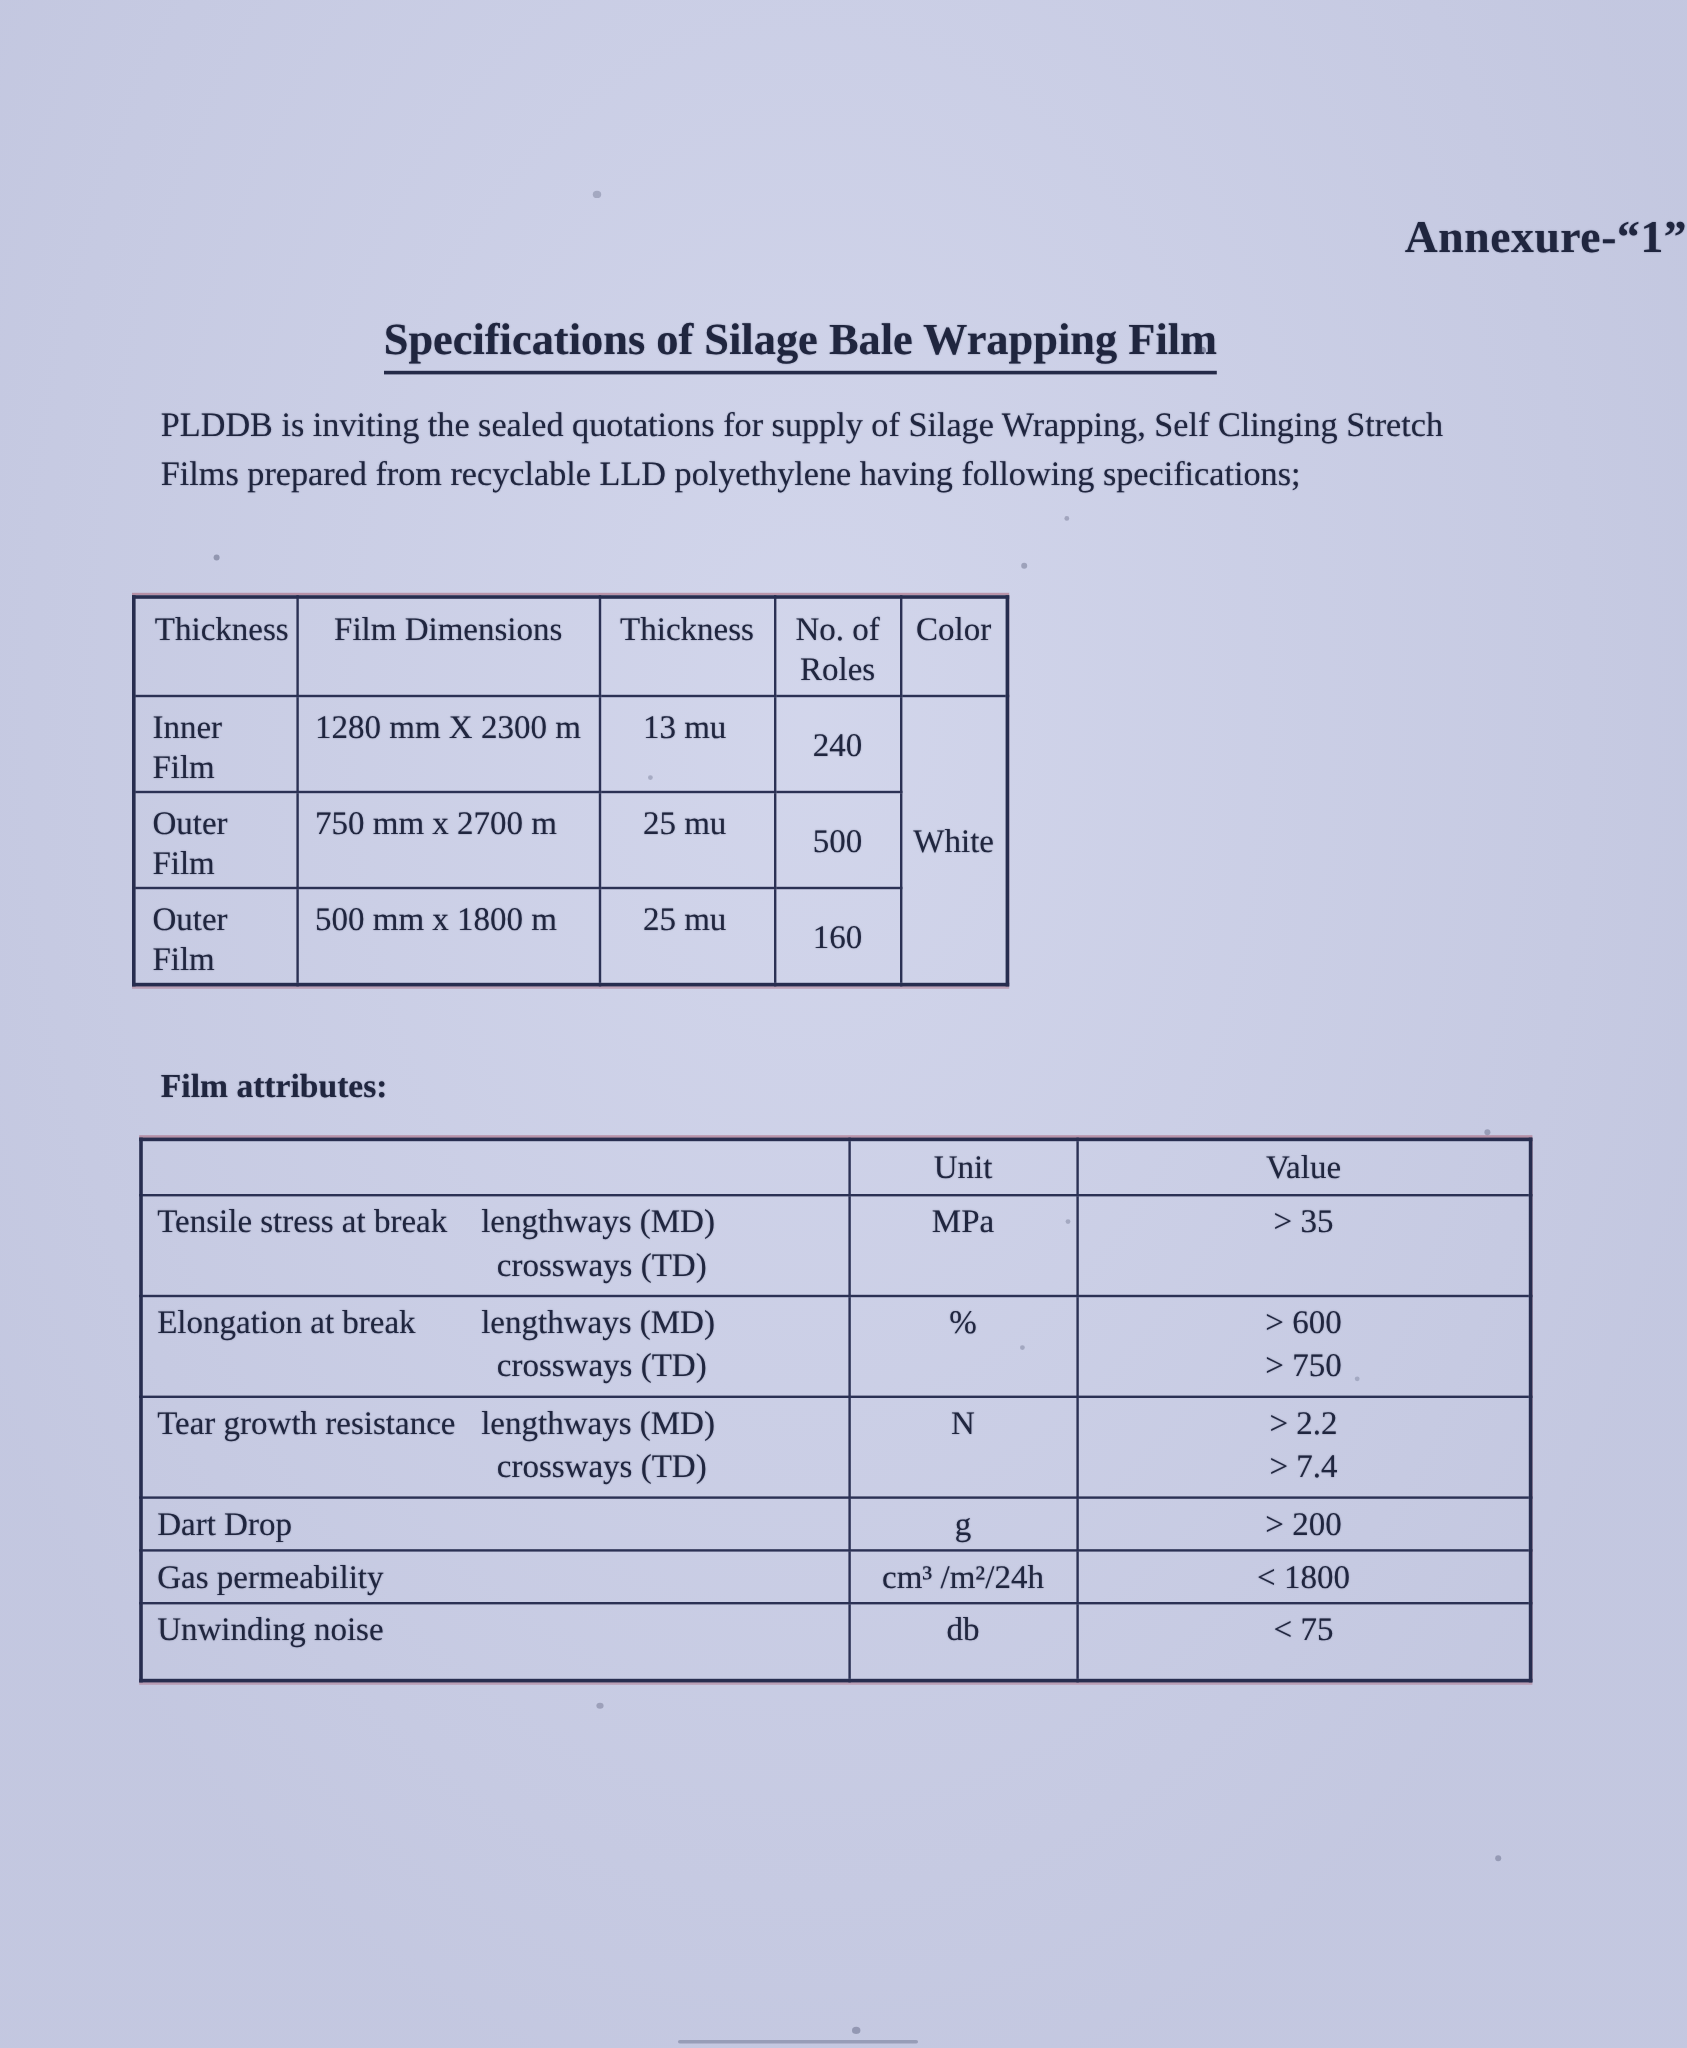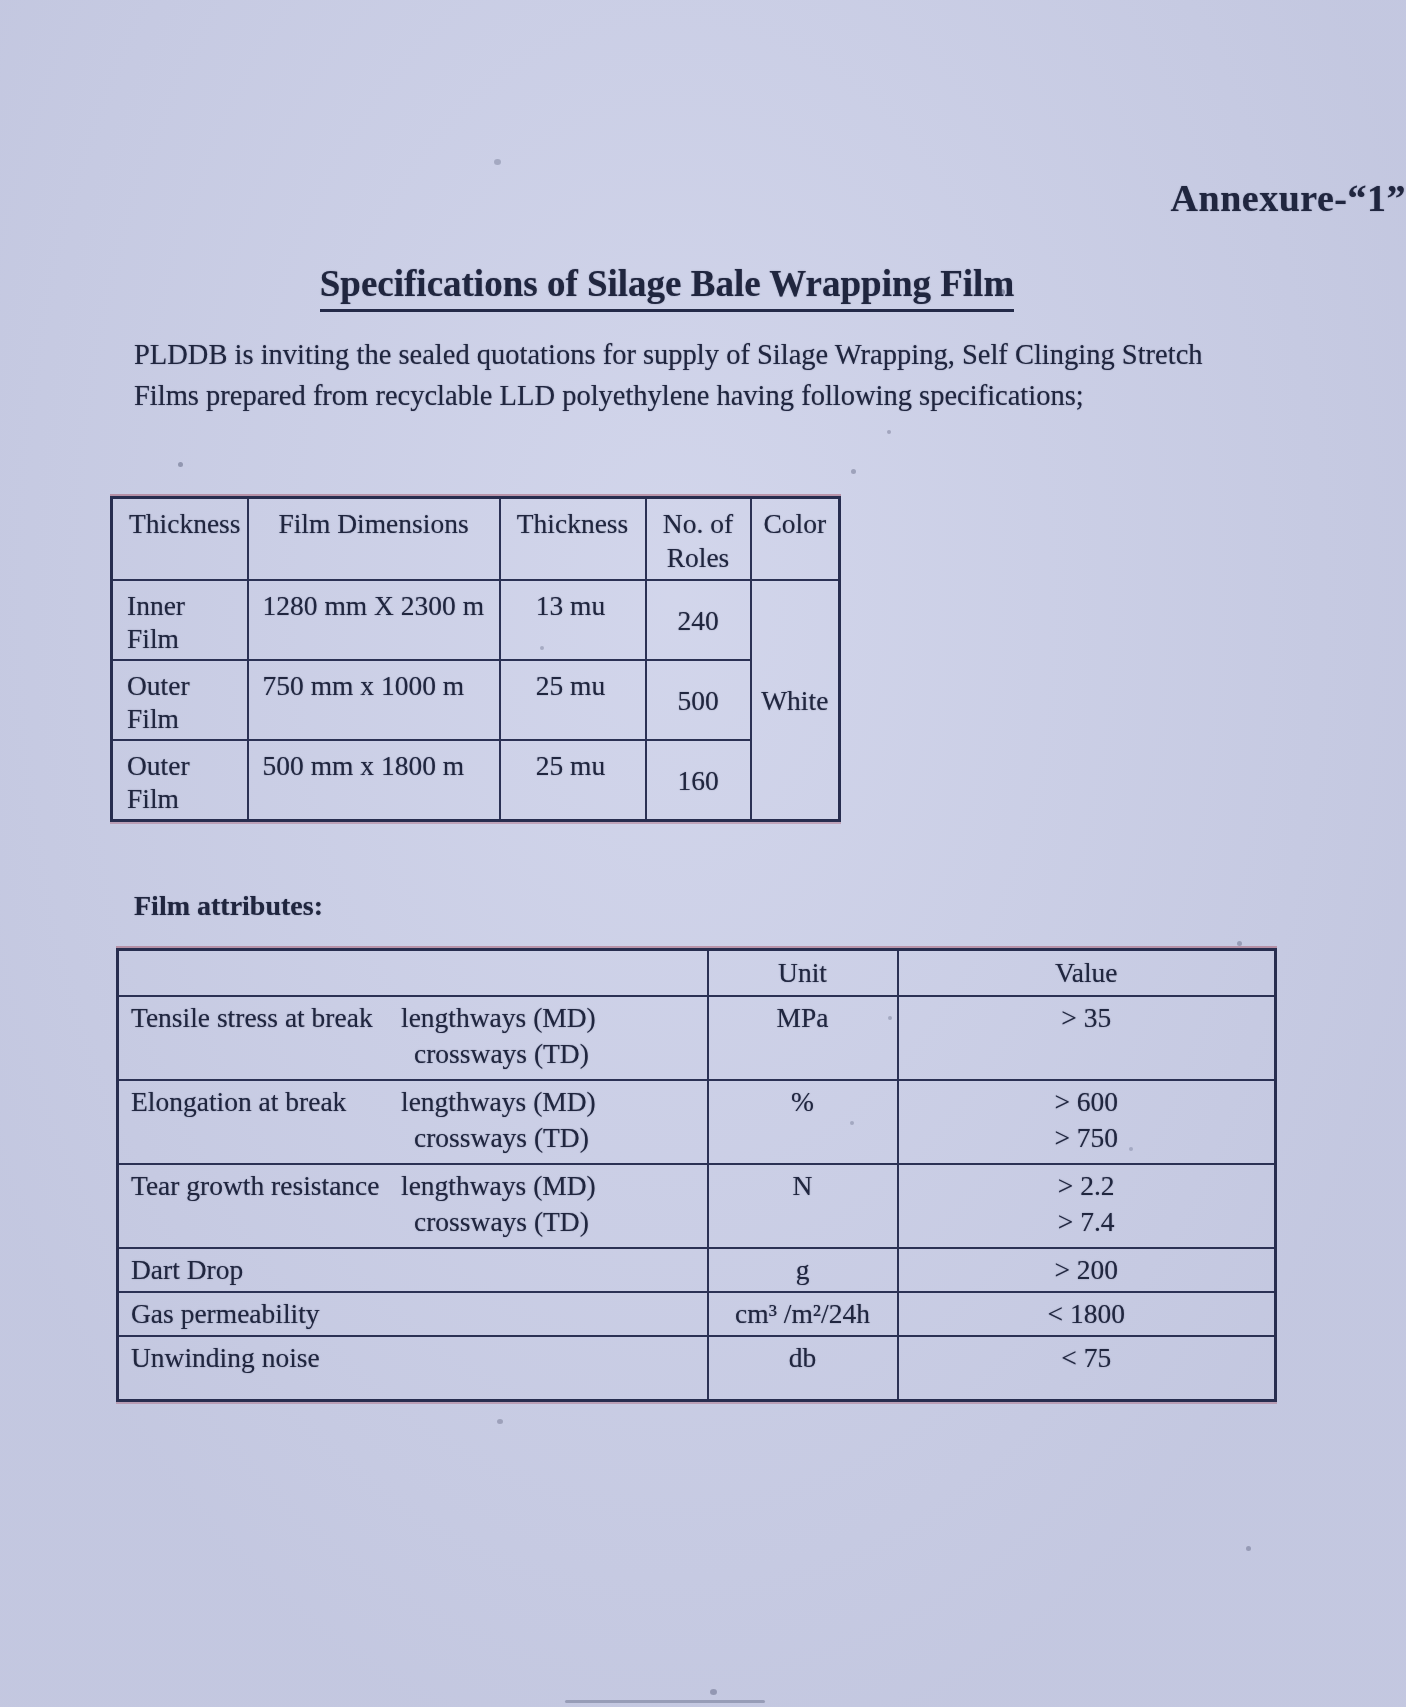--- a/index.html
+++ b/index.html
@@ -97,21 +97,21 @@
       </tr>
       <tr class="r">
         <td>Inner Film</td>
         <td>1280 mm X 2300 m</td>
         <td class="c-thick">13 mu</td>
         <td class="c-roles">240</td>
         <td class="c-white" rowspan="3">White</td>
       </tr>
       <tr class="r">
         <td>Outer Film</td>
-        <td>750 mm x 1000 m</td>
+        <td>750 mm x 2700 m</td>
         <td class="c-thick">25 mu</td>
         <td class="c-roles">500</td>
       </tr>
       <tr class="r">
         <td>Outer Film</td>
         <td>500 mm x 1800 m</td>
         <td class="c-thick">25 mu</td>
         <td class="c-roles">160</td>
       </tr>
     </tbody>

